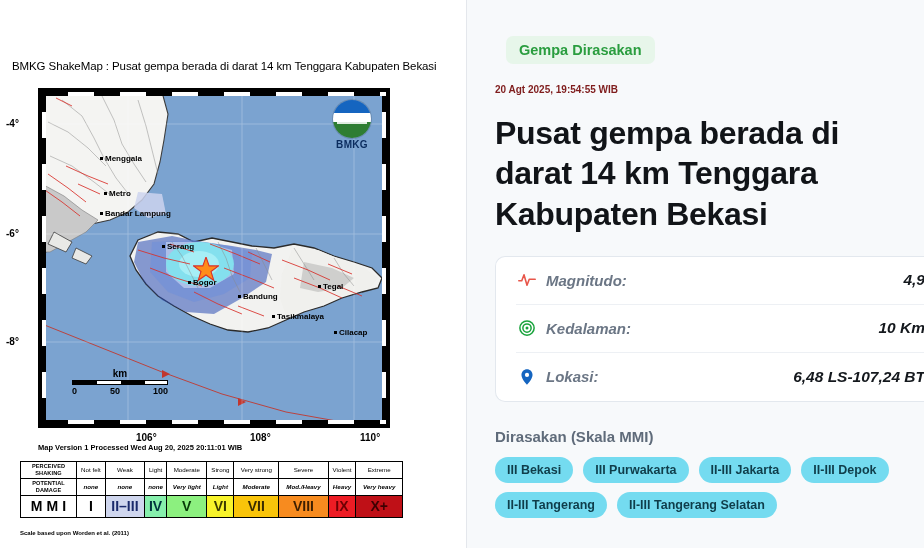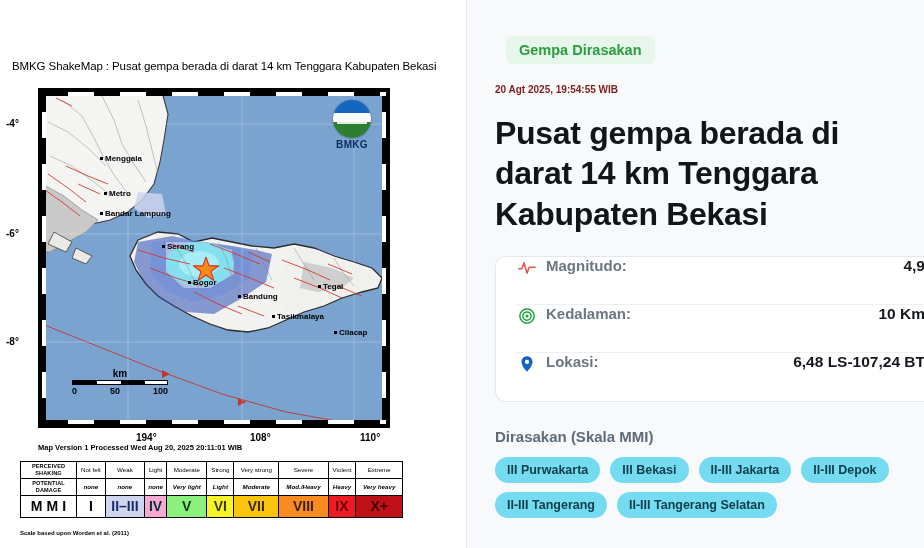--- a/index.html
+++ b/index.html
@@ -198,23 +198,24 @@
     margin-top: 22px;
     background: #ffffff;
     border: 1px solid #e3e8ee;
     border-right: none;
     border-radius: 10px 0 0 10px;
     padding: 0 22px 0 20px;
     width: 452px;
   }
   .info-row {
     display: flex;
-    align-items: flex-start;
+    align-items: center;
     height: 48px;
     border-bottom: 1px solid #edf0f4;
+    font-style: italic;
   }
   .info-row:last-child { border-bottom: none; }
   .info-icon {
     width: 22px; height: 22px;
     display: flex; align-items: center; justify-content: center;
     flex: 0 0 22px;
     margin-right: 8px;
   }
   .info-label {
     font-size: 15px;
@@ -254,21 +255,21 @@
 </head>
 <body>
 
 <div id="shakemap-panel">
 
   <div id="map-title">BMKG ShakeMap : Pusat gempa berada di darat 14 km Tenggara Kabupaten Bekasi</div>
 
   <div class="axis-lbl" style="left:6px; top:118px;">-4°</div>
   <div class="axis-lbl" style="left:6px; top:228px;">-6°</div>
   <div class="axis-lbl" style="left:6px; top:336px;">-8°</div>
-  <div class="axis-lbl" style="left:136px; top:432px;">194°</div>
+  <div class="axis-lbl" style="left:136px; top:432px;">106°</div>
   <div class="axis-lbl" style="left:250px; top:432px;">108°</div>
   <div class="axis-lbl" style="left:360px; top:432px;">110°</div>
 
   <div id="map-frame">
     <svg id="map-canvas" viewBox="0 0 344 332" preserveAspectRatio="none">
 
       <rect x="0" y="0" width="344" height="332" fill="#7ba3d0"></rect>
 
       <path d="M0,0 L120,0 L126,22 L122,48 L118,70 L112,92 L100,108 L86,120 L68,128
                L50,132 L34,140 L20,152 L4,160 L0,158 Z" fill="#f4f4f2" stroke="#3b3b3b" stroke-width="1.1"></path>
@@ -405,21 +406,21 @@
       <td>Light</td>
       <td>Moderate</td>
       <td>Mod./Heavy</td>
       <td>Heavy</td>
       <td>Very heavy</td>
     </tr>
     <tr class="r-mmi">
       <td class="rowhead">M M I</td>
       <td style="background: rgb(255, 255, 255); color: rgb(0, 0, 0);">I</td>
       <td style="background: rgb(207, 214, 238); color: rgb(26, 42, 108);">II–III</td>
-      <td style="background: #f9a8d4; color: rgb(0, 52, 61);">IV</td>
+      <td style="background: #86efac; color: rgb(0, 52, 61);">IV</td>
       <td style="background: rgb(140, 240, 127); color: rgb(7, 58, 7);">V</td>
       <td style="background: rgb(247, 243, 43); color: rgb(58, 58, 0);">VI</td>
       <td style="background: rgb(249, 196, 10); color: rgb(58, 44, 0);">VII</td>
       <td style="background: rgb(247, 139, 31); color: rgb(61, 31, 0);">VIII</td>
       <td style="background: rgb(237, 28, 36); color: rgb(109, 0, 3);">IX</td>
       <td style="background: rgb(191, 16, 23); color: rgb(61, 0, 2);">X+</td>
     </tr>
   </tbody>
     </table>
   <div id="legend-note">Scale based upon Worden et al. (2011)</div>
@@ -466,21 +467,21 @@
       </span>
       <span class="info-label">Lokasi:</span>
       <span class="info-value">6,48 LS-107,24 BT</span>
     </div>
 
   </div>
 
   <div id="felt-heading">Dirasakan (Skala MMI)</div>
 
   <div id="felt-tags">
+    <span class="felt-tag cyan">III Bekasi</span>
     <span class="felt-tag cyan">III Purwakarta</span>
-    <span class="felt-tag cyan">III Bekasi</span>
     <span class="felt-tag cyan">II-III Jakarta</span>
     <span class="felt-tag cyan">II-III Depok</span>
     <span class="felt-tag cyan">II-III Tangerang</span>
     <span class="felt-tag cyan">II-III Tangerang Selatan</span>
   </div>
 
 </div>
 
 </body></html>

